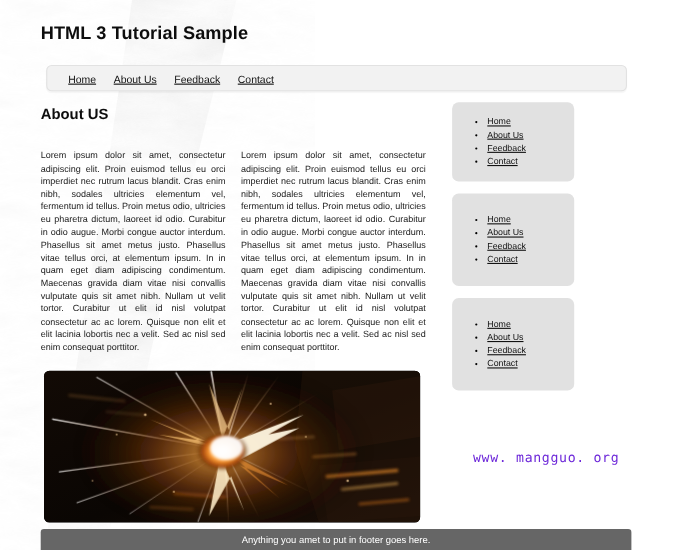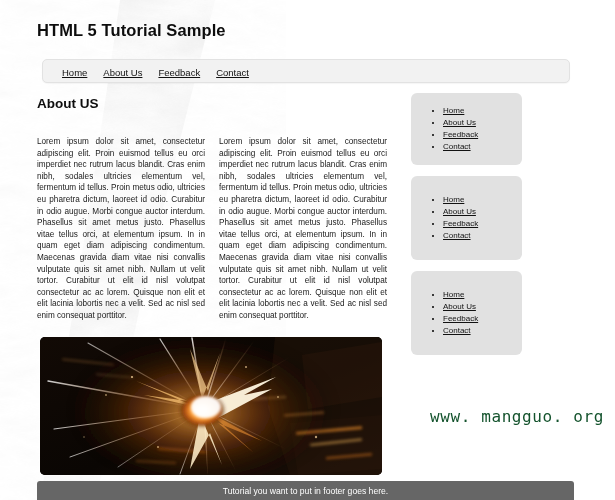--- a/index.html
+++ b/index.html
@@ -172,22 +172,22 @@
   }
   #watermark-cn {
     color: #cc1111;
     font-size: 17px;
     font-weight: bold;
     line-height: 20px;
     letter-spacing: 1px;
     font-family: "DejaVu Sans", sans-serif;
   }
   #watermark-url {
-    color: #14532d;
-    font-size: 16px;
+    color: #6d28d9;
+    font-size: 12px;
     line-height: 15px;
     letter-spacing: 0.6px;
     font-family: "DejaVu Sans Mono", monospace;
   }
 
   
   #footer {
     position: absolute;
     left: 37px;
     top: 481px;
@@ -233,21 +233,21 @@
     <rect x="0" y="0" width="615" height="500" filter="url(#grunge)" fill="#000"></rect>
   </g>
   <g opacity="0.10">
     <rect x="0" y="0" width="260" height="500" filter="url(#grunge2)" fill="#000"></rect>
   </g>
 </svg>
 
 <div id="page">
 
   <div id="header">
-    <h1 id="site-title">HTML 5 Tutorial Sample</h1>
+    <h1 id="site-title">HTML 3 Tutorial Sample</h1>
   </div>
 
   <nav id="navbar">
     <ul id="nav-list">
       <li><a class="nav-link">Home</a></li>
       <li><a class="nav-link">About Us</a></li>
       <li><a class="nav-link">Feedback</a></li>
       <li><a class="nav-link">Contact</a></li>
     </ul>
   </nav>
@@ -389,16 +389,16 @@
       </ul>
     </div>
 
   </aside>
 
   <div id="watermark">
     <div id="watermark-url">www. mangguo. org</div>
   </div>
 
   <footer id="footer">
-    <span id="footer-text">Tutorial you want to put in footer goes here.</span>
+    <span id="footer-text">Anything you amet to put in footer goes here.</span>
   </footer>
 
 </div>
 
 </body></html>

